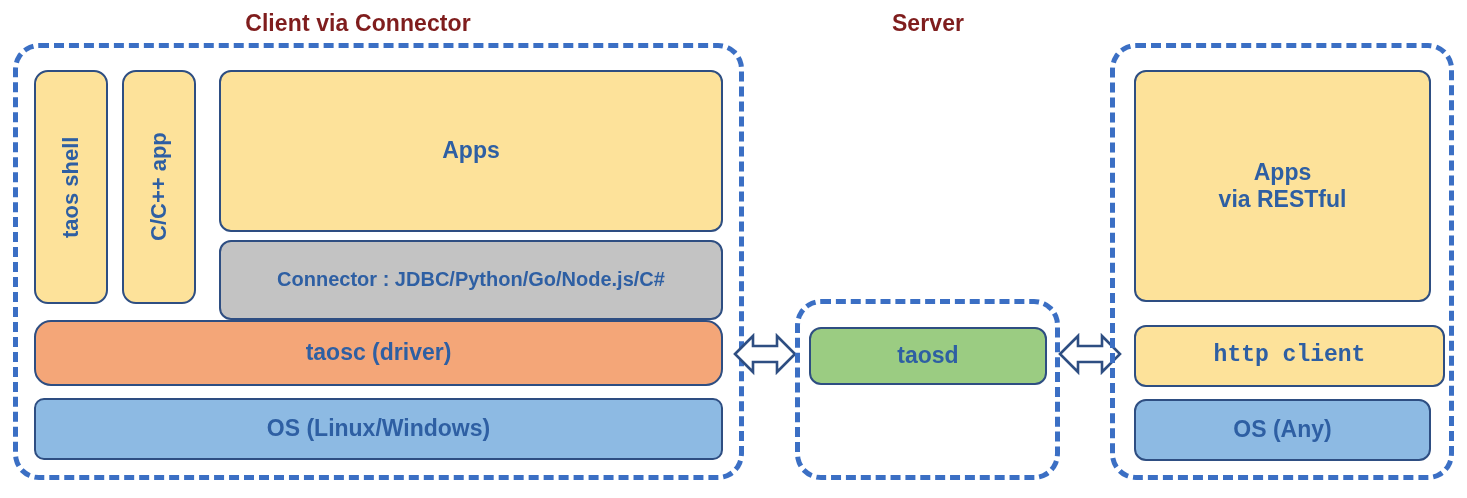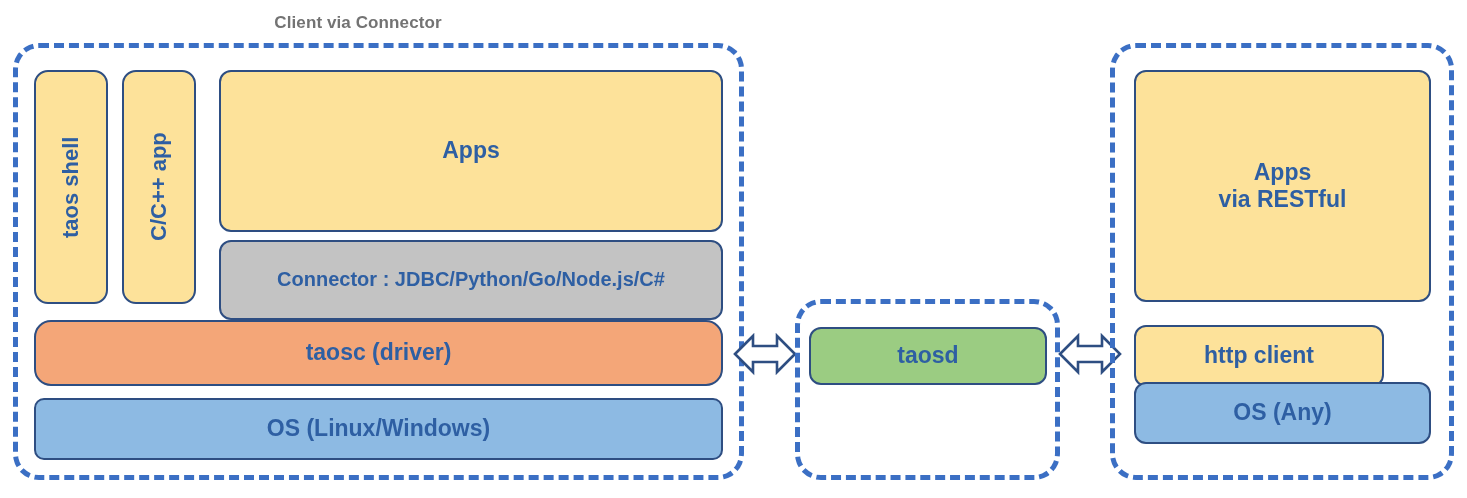--- a/index.html
+++ b/index.html
@@ -17,23 +17,23 @@
     position: relative;
     width: 1467px;
     height: 498px;
     background: #ffffff;
     overflow: hidden;
   }
 
   
   .section-title {
     position: absolute;
-    color: #737373;
+    color: #7f1d1d;
     font-weight: bold;
-    font-size: 17px;
+    font-size: 23px;
     line-height: 26px;
     text-align: center;
     white-space: nowrap;
     letter-spacing: 0.1px;
   }
 
   
   .group {
     position: absolute;
     box-sizing: border-box;
@@ -82,20 +82,21 @@
   }
   .arrow svg { display: block; }
 </style>
 </head>
 <body>
 
 <div id="diagram">
 
   <div class="section-title" style="left:148px; top:10px; width:420px;">Client via Connector</div>
 
+  <div class="section-title" style="left:798px; top:10px; width:260px;">Server</div>
 
 
   <div class="group" style="left:13px; top:43px; width:731px; height:437px;"></div>
 
   <div class="box fill-yellow vertical" style="left:34px; top:70px; width:74px; height:234px;">
     <span class="label fs-22">taos shell</span>
   </div>
 
   <div class="box fill-yellow vertical" style="left:122px; top:70px; width:74px; height:234px;">
     <span class="label fs-22">C/C++ app</span>
@@ -136,21 +137,21 @@
     </svg>
   </div>
 
   <div class="group" style="left:1110px; top:43px; width:344px; height:437px;"></div>
 
   <div class="box fill-yellow" style="left:1134px; top:70px; width:297px; height:232px;">
     <span class="label two-line fs-23">Apps
 via RESTful</span>
   </div>
 
-  <div class="box fill-yellow" style="left:1134px; top:325px; width:250px; height:62px;">
+  <div class="box fill-yellow" style="left:1134px; top:325px; width:311px; height:62px;font-family:Liberation Mono, monospace;">
     <span class="label fs-23">http client</span>
   </div>
 
-  <div class="box fill-blue" style="left:1134px; top:382px; width:297px; height:62px;">
+  <div class="box fill-blue" style="left:1134px; top:399px; width:297px; height:62px;">
     <span class="label fs-23">OS (Any)</span>
   </div>
 
 </div>
 
 </body></html>

